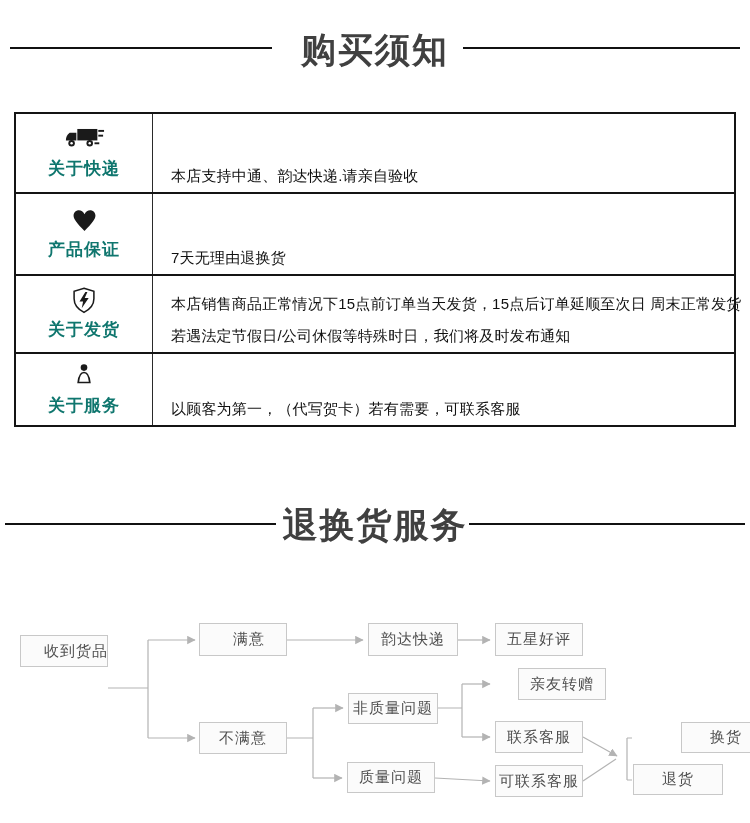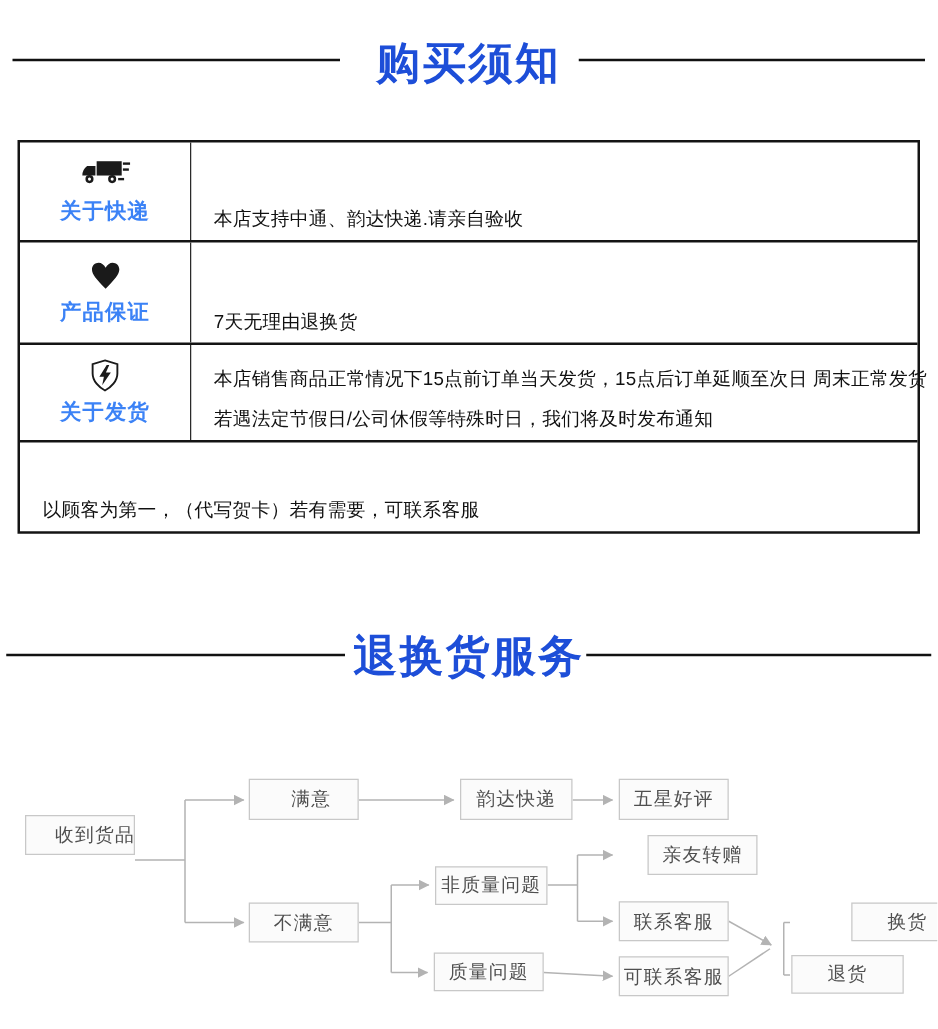--- a/index.html
+++ b/index.html
@@ -6,21 +6,21 @@
   html,body { background:#ffffff; }
   .page {
     position:relative; width:750px; height:823px; background:#ffffff;
     font-family:"Liberation Sans","DejaVu Sans",sans-serif; color:#1a1a1a; overflow:hidden;
   }
 
   
   .hdr-title {
     position:absolute; left:0; width:750px; text-align:center;
     font-family:"Liberation Serif","DejaVu Serif",serif; font-weight:700;
-    font-size:35px; color:#1d4ed8; letter-spacing:2px;
+    font-size:35px; color:#404040; letter-spacing:2px;
   }
   .hdr-line { position:absolute; height:2px; background:#111; }
   .h1-title { top:27px; }
   .h1-line-l { left:10px;  top:47px; width:262px; }
   .h1-line-r { left:463px; top:47px; width:277px; }
   .h2-title { top:502px; }
   .h2-line-l { left:5px;   top:523px; width:271px; }
   .h2-line-r { left:469px; top:523px; width:276px; }
 
   
@@ -28,36 +28,36 @@
     position:absolute; left:14px; top:112px; width:722px;
     border:2px solid #141414; background:#fff;
   }
   .t-row { display:flex; align-items:stretch; }
   .t-row + .t-row { border-top:2px solid #141414; }
   .r1 { height:78px; } .r2 { height:82px; } .r3 { height:78px; } .r4 { height:73px; }
   .t-label {
     width:137px; flex:0 0 137px; border-right:1px solid #2a2a2a;
     display:flex; flex-direction:column; align-items:center; justify-content:center; gap:5px;
   }
-  .t-label .lbl { font-size:17px; font-weight:700; color:#3b82f6; letter-spacing:1px; }
+  .t-label .lbl { font-size:17px; font-weight:700; color:#0f766e; letter-spacing:1px; }
   .t-label .ic { display:flex; align-items:center; justify-content:center; height:26px; }
   .t-content {
     flex:1; display:flex; flex-direction:column; justify-content:flex-end;
     padding:0 14px 0 18px; font-size:15px; color:#111;
   }
   .t-content .ln { line-height:32px; white-space:nowrap; letter-spacing:0.2px; }
 
   
   .flow-svg { position:absolute; left:0; top:600px; }
   .fbox {
     position:absolute; border:1px solid #c8c8c8; background:#fbfbfb;
     display:flex; align-items:center; justify-content:center;
     font-size:15px; color:#4f4f4f; letter-spacing:1px; white-space:nowrap;
   }
-  .n-receive      { left:20px;  top:652px; width:88px; height:32px;padding-left:24px; }
+  .n-receive      { left:20px;  top:635px; width:88px; height:32px;padding-left:24px; }
   .n-satisfied    { left:199px; top:623px; width:88px; height:33px;padding-left:12px; }
   .n-confirm      { left:368px; top:623px; width:90px; height:33px; }
   .n-fivestar     { left:495px; top:623px; width:88px; height:33px; }
   .n-unsatisfied  { left:199px; top:722px; width:88px; height:32px; }
   .n-nonquality   { left:348px; top:693px; width:90px; height:31px; }
   .n-gift         { left:495px; top:668px; width:88px; height:32px;margin-left:23px; }
   .n-contact      { left:495px; top:721px; width:88px; height:32px; }
   .n-quality      { left:347px; top:762px; width:88px; height:31px; }
   .n-photocontact { left:495px; top:765px; width:88px; height:32px; }
   .n-exchange     { left:633px; top:722px; width:90px; height:31px;margin-left:48px; }
@@ -120,20 +120,29 @@
         </span>
         <span class="lbl">关于发货</span>
       </div>
       <div class="t-content">
         <div class="ln">本店销售商品正常情况下15点前订单当天发货，15点后订单延顺至次日 周末正常发货</div>
         <div class="ln">若遇法定节假日/公司休假等特殊时日，我们将及时发布通知</div>
       </div>
     </div>
 
     <div class="t-row r4">
+      <div class="t-label">
+        <span class="ic">
+          <svg width="24" height="26" viewBox="0 0 24 26">
+            <circle cx="12" cy="4.6" r="3.3" fill="#1a1a1a"></circle>
+            <path d="M12,9.5 C8.4,9.5 6.8,13.5 6.2,19.5 L17.8,19.5 C17.2,13.5 15.6,9.5 12,9.5 Z" fill="none" stroke="#1a1a1a" stroke-width="1.7"></path>
+          </svg>
+        </span>
+        <span class="lbl">关于服务</span>
+      </div>
       <div class="t-content">
         <div class="ln">以顾客为第一，（代写贺卡）若有需要，可联系客服</div>
       </div>
     </div>
 
   </div>
 
   <div class="hdr-line h2-line-l"></div>
   <div class="hdr-title h2-title">退换货服务</div>
   <div class="hdr-line h2-line-r"></div>

